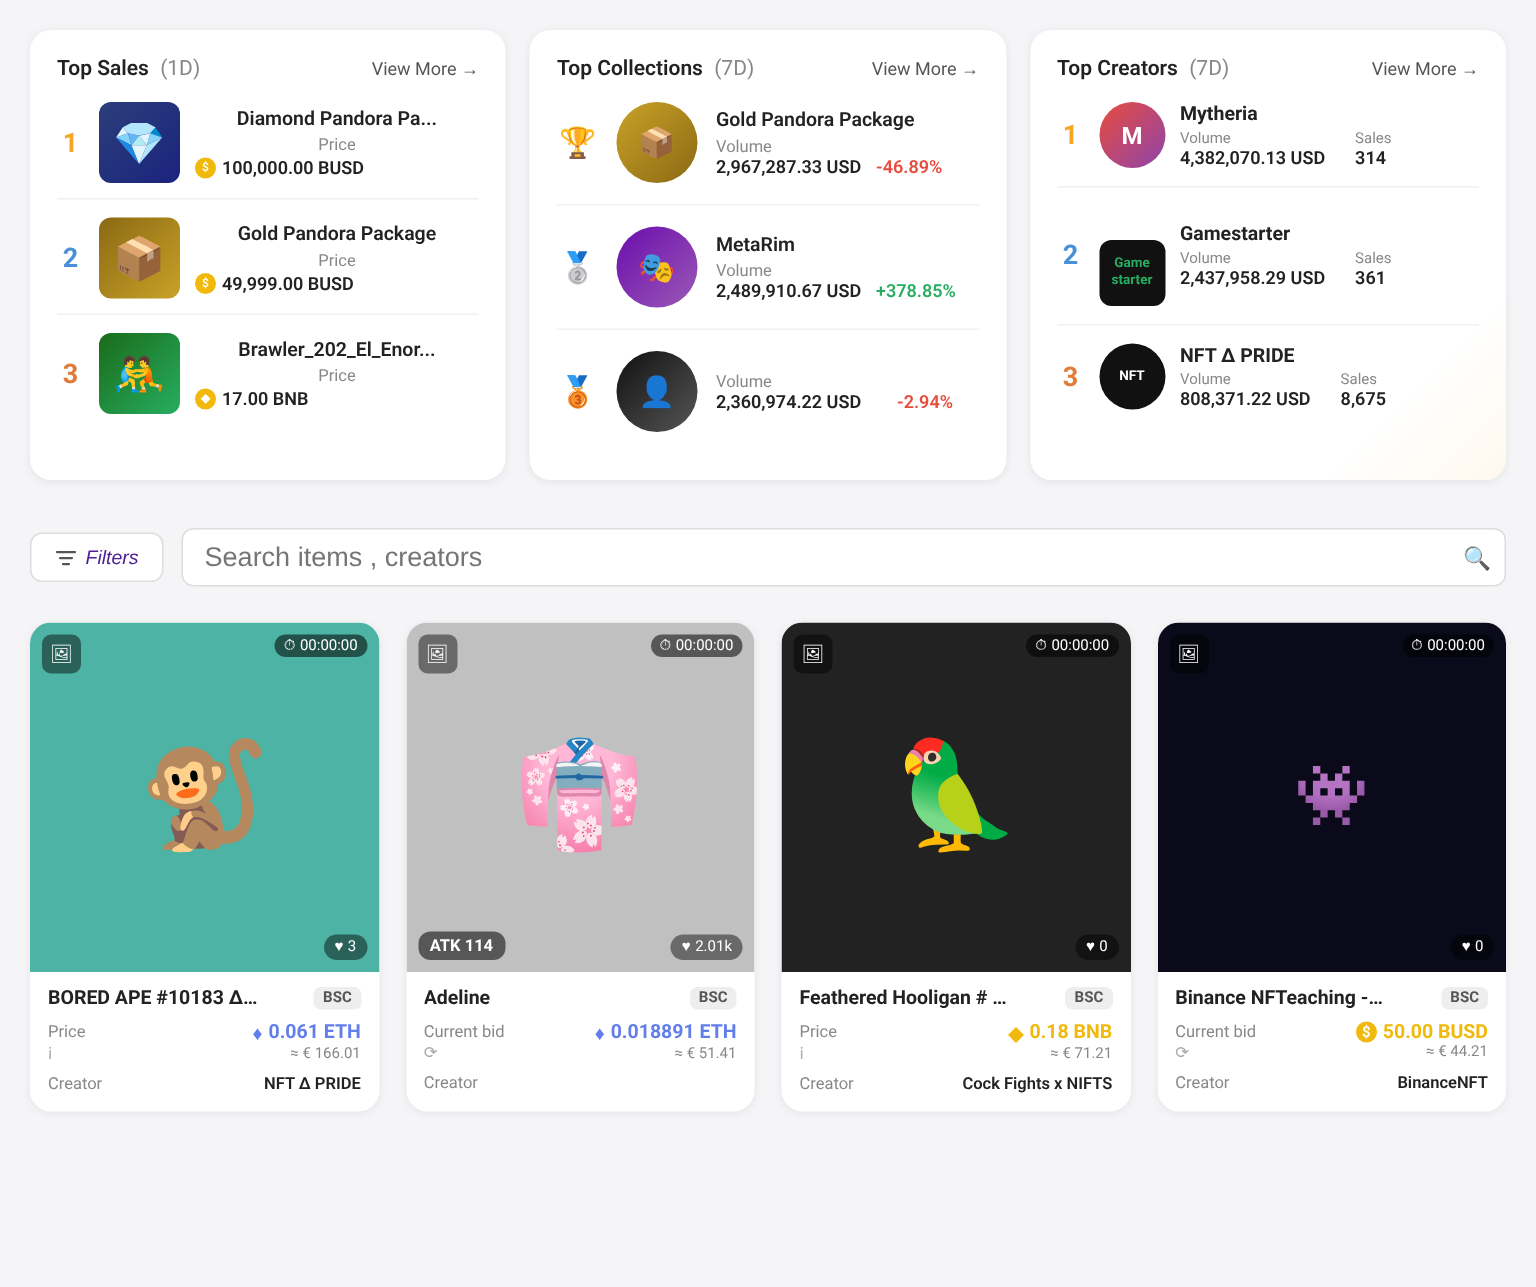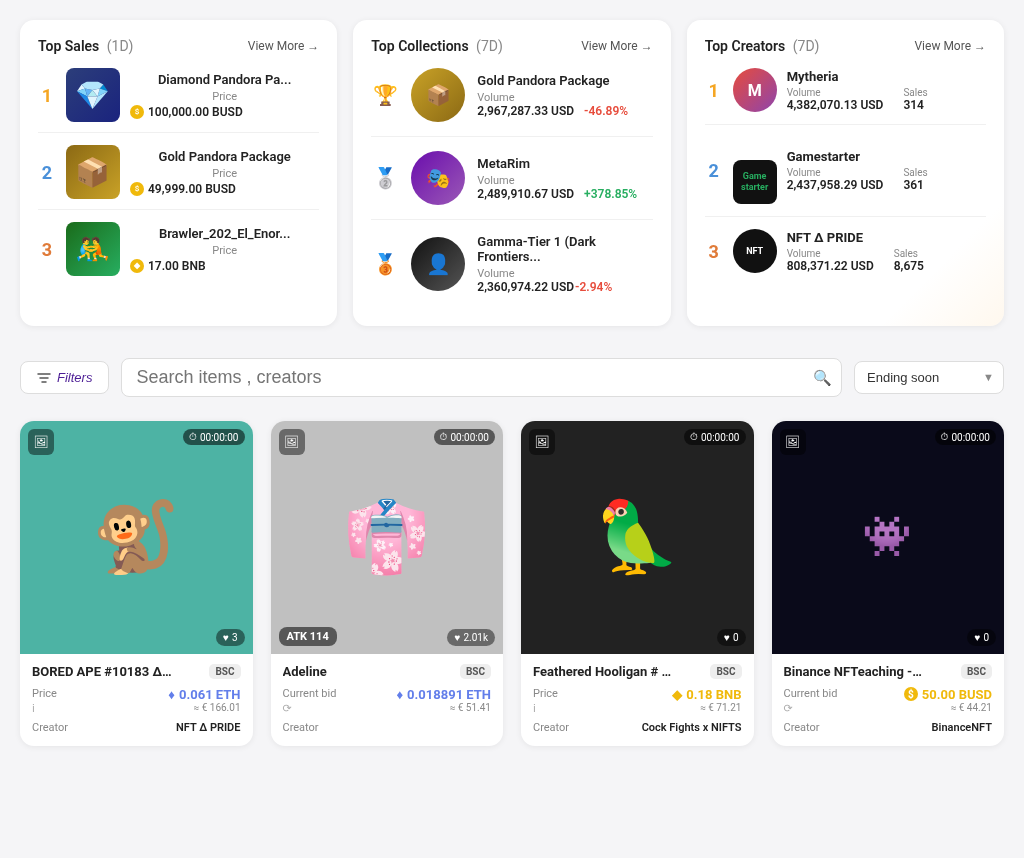--- a/index.html
+++ b/index.html
@@ -591,23 +591,22 @@
       </div>
 
       <div class="collection-item">
         <div class="coll-rank">
           <span class="medal medal-bronze">🥉</span>
         </div>
         <div class="coll-img coll-img-3">
           <div class="img-placeholder" style="font-size:20px;">👤</div>
         </div>
         <div class="coll-info">
-          <div class="coll-name">Gamma-Tier 1 (Dark Frontiers...</div>
           <div class="coll-vol-label">Volume</div>
-          <div style="display:flex;align-items:center;gap:1px;">
+          <div style="display:flex;align-items:center;gap:24px;">
             <span class="coll-vol">2,360,974.22 USD</span>
             <span class="pct-down">-2.94%</span>
           </div>
         </div>
       </div>
     </div>
 
     <div class="card card-creators">
       <div class="card-header">
         <span class="card-title">
@@ -684,24 +683,20 @@
     <button class="filter-btn">
       <svg width="14" height="14" viewBox="0 0 14 14" fill="none">
         <path d="M1 3h12M3 7h8M5 11h4" stroke="#555" stroke-width="1.5" stroke-linecap="round"></path>
       </svg>
       <span>Filters</span>
     </button>
     <div class="search-wrap">
       <input class="search-input" type="text" placeholder="Search items , creators" style="">
       <span class="search-icon-btn">🔍</span>
     </div>
-    <div class="select-wrap">
-      <select class="sort-select"><option>Ending soon</option><option>Recently listed</option><option>Price: Low to High</option><option>Price: High to Low</option></select>
-      <span class="select-arrow">▼</span>
-    </div>
   </div>
 
   <div class="nft-grid">
 
     <div class="nft-card">
       <div class="nft-image-wrap nft-ape-bg">
         <div class="nft-image-inner">
           <div style="font-size:70px;line-height:1;">🐒</div>
         </div>
         <div class="nft-type-icon">🖼</div>

